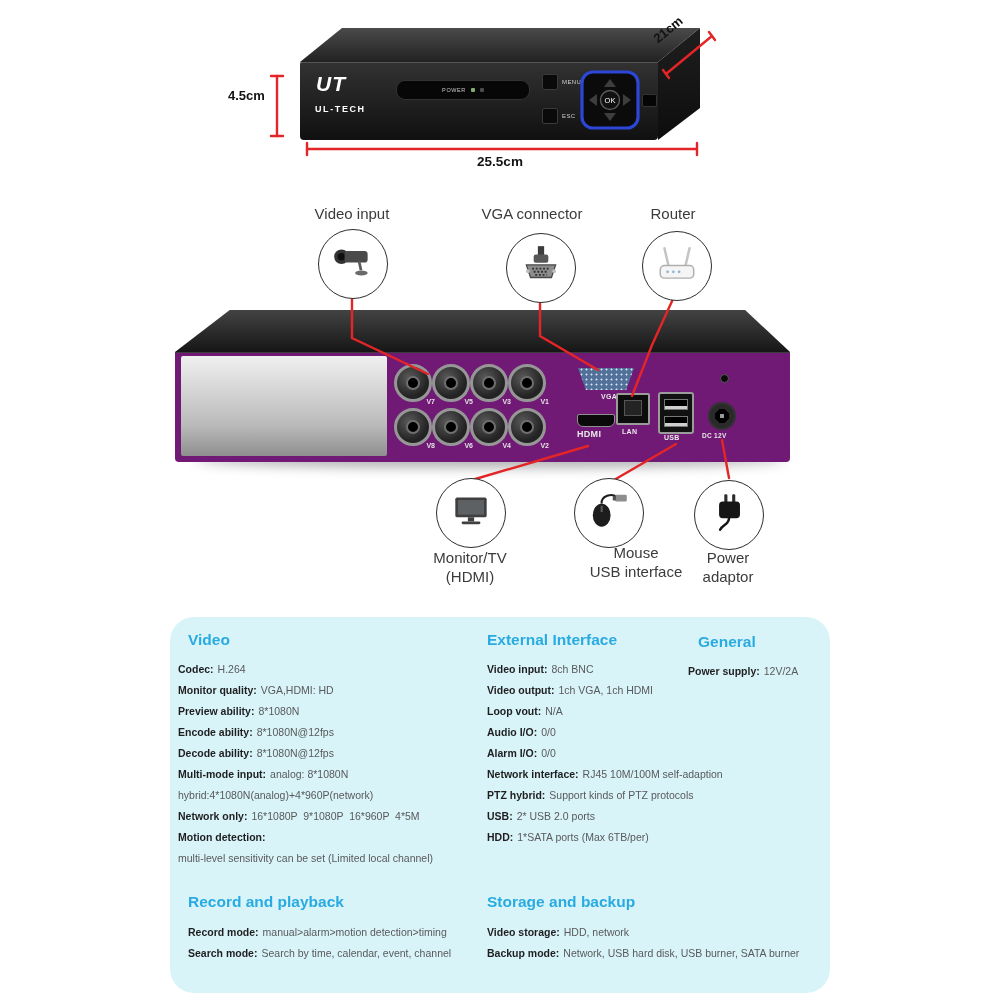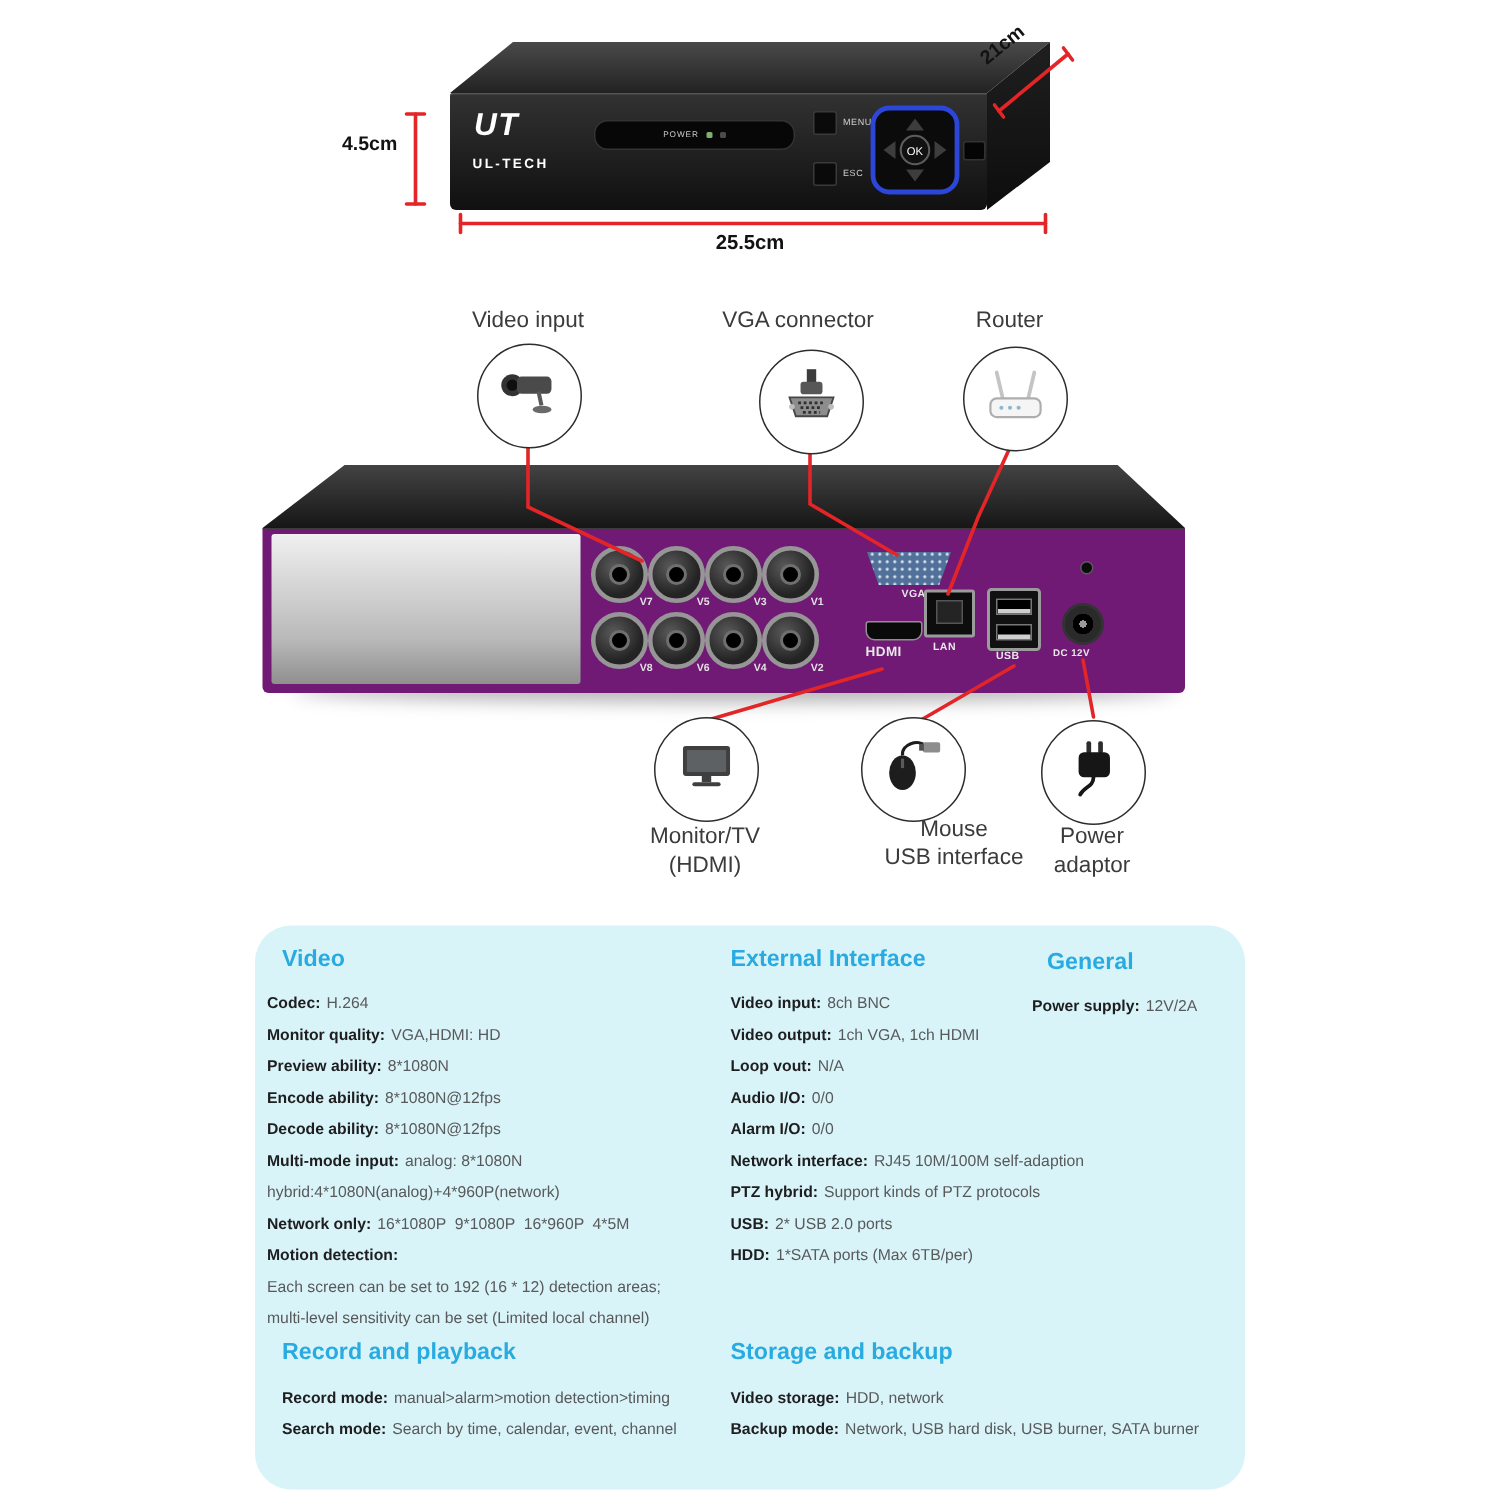--- a/index.html
+++ b/index.html
@@ -311,21 +311,20 @@
     <div class="spec-rows" style="left:8px;top:42px;width:300px;">
         <div class="spec-row"><span class="spec-label">Codec:</span><span class="spec-value">H.264</span></div>
         <div class="spec-row"><span class="spec-label">Monitor quality:</span><span class="spec-value">VGA,HDMI: HD</span></div>
         <div class="spec-row"><span class="spec-label">Preview ability:</span><span class="spec-value">8*1080N</span></div>
         <div class="spec-row"><span class="spec-label">Encode ability:</span><span class="spec-value">8*1080N@12fps</span></div>
         <div class="spec-row"><span class="spec-label">Decode ability:</span><span class="spec-value">8*1080N@12fps</span></div>
         <div class="spec-row"><span class="spec-label">Multi-mode input:</span><span class="spec-value">analog: 8*1080N</span></div>
         <div class="spec-row"><span class="spec-value">hybrid:4*1080N(analog)+4*960P(network)</span></div>
         <div class="spec-row"><span class="spec-label">Network only:</span><span class="spec-value">16*1080P  9*1080P  16*960P  4*5M</span></div>
         <div class="spec-row"><span class="spec-label">Motion detection:</span></div>
-        <div class="spec-row"><span class="spec-value">Each screen can be set to 192 (16 * 12) detection areas;</span></div>
         <div class="spec-row"><span class="spec-value">multi-level sensitivity can be set (Limited local channel)</span></div>
       </div>
 
     <div class="spec-head" style="left:317px;top:14px;">External Interface</div>
     <div class="spec-rows" style="left:317px;top:42px;width:330px;">
         <div class="spec-row"><span class="spec-label">Video input:</span><span class="spec-value">8ch BNC</span></div>
         <div class="spec-row"><span class="spec-label">Video output:</span><span class="spec-value">1ch VGA, 1ch HDMI</span></div>
         <div class="spec-row"><span class="spec-label">Loop vout:</span><span class="spec-value">N/A</span></div>
         <div class="spec-row"><span class="spec-label">Audio I/O:</span><span class="spec-value">0/0</span></div>
         <div class="spec-row"><span class="spec-label">Alarm I/O:</span><span class="spec-value">0/0</span></div>

